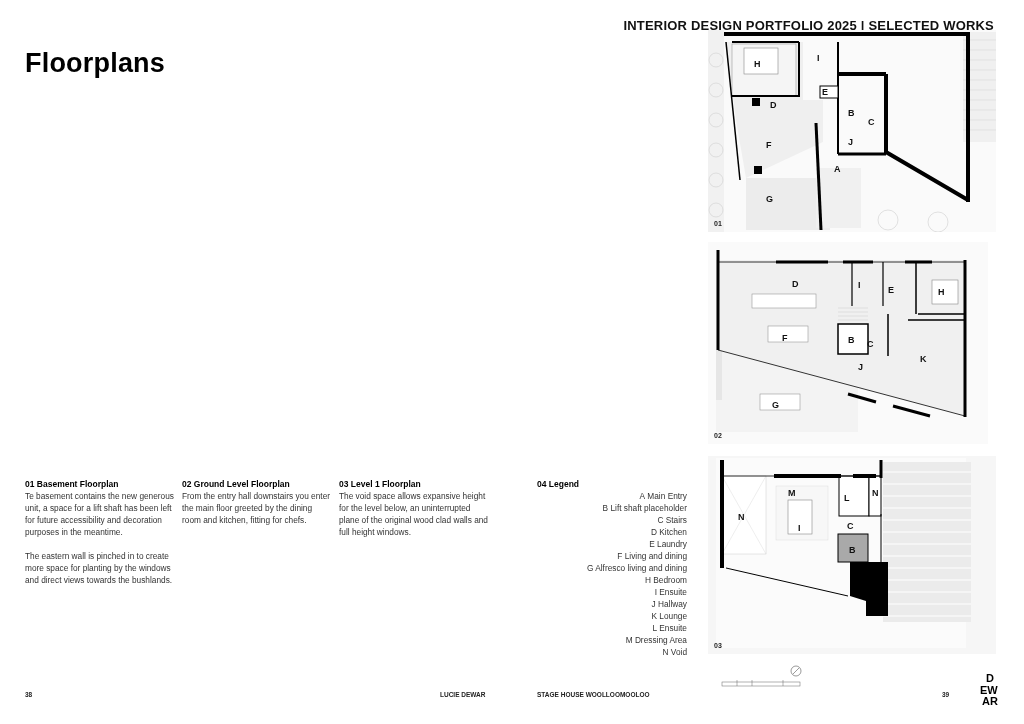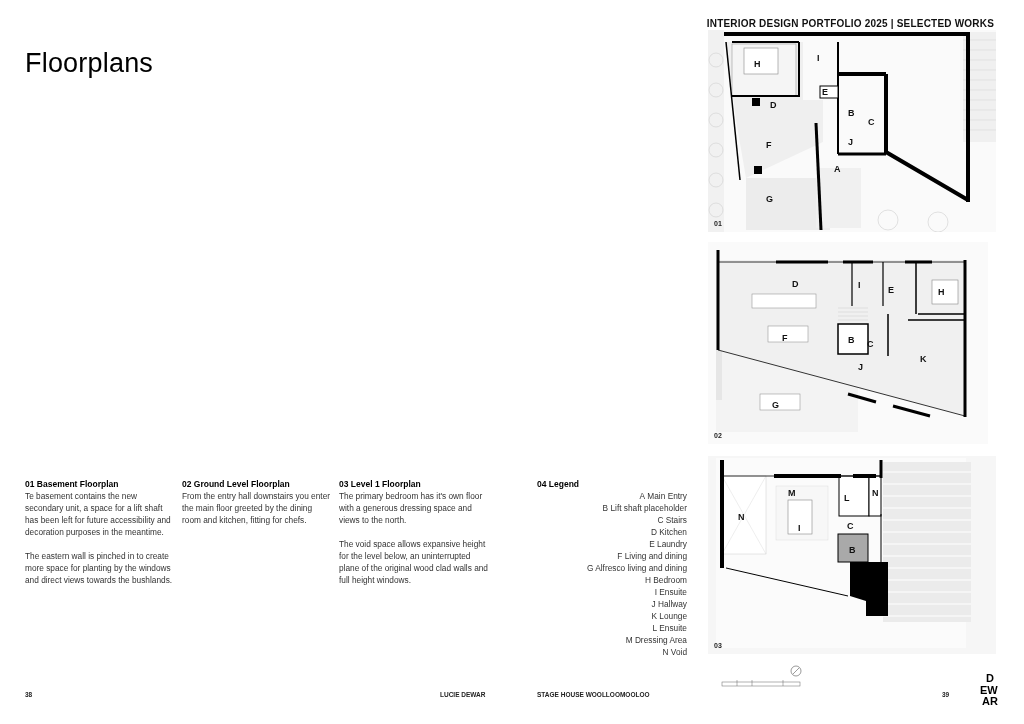--- a/index.html
+++ b/index.html
@@ -1,20 +1,20 @@
 <!DOCTYPE html>
 <html><head>
 <meta charset="utf-8">
 <style>
   * { box-sizing: border-box; margin: 0; padding: 0; }
   html, body { width: 1024px; height: 724px; background: #ffffff; overflow: hidden; }
   body { position: relative; font-family: "Liberation Sans", sans-serif; color: #222; }
 
-  .page-title { position: absolute; left: 25px; top: 48px; font-size: 27px; font-weight: normal; color: #000; letter-spacing: 0.2px; text-align: center; }
-  .header-caption { position: absolute; right: 30px; top: 18px; font-size: 10px; font-weight: bold; color: #111; letter-spacing: 0.2px; }
+  .page-title { position: absolute; left: 25px; top: 48px; font-size: 27px; font-weight: bold; color: #000; letter-spacing: 0.2px; text-align: center; }
+  .header-caption { position: absolute; right: 30px; top: 18px; font-size: 13px; font-weight: bold; color: #111; letter-spacing: 0.2px; }
 
   .col { position: absolute; top: 479px; font-size: 8.3px; line-height: 12px; color: #333; }
   .col h3 { font-size: 8.5px; font-weight: bold; color: #000; margin-bottom: 0; line-height: 11px; }
   .col p { margin-bottom: 12px; }
   .col1 { left: 25px; width: 150px; }
   .col2 { left: 182px; width: 150px; }
   .col3 { left: 339px; width: 150px; }
   .col4 { left: 537px; width: 150px; }
   .legend-list { list-style: none; text-align: right; }
   .legend-list li { line-height: 12px; }
@@ -30,30 +30,29 @@
   .scale { position: absolute; left: 720px; top: 665px; width: 82px; height: 30px; }
 </style>
 </head>
 <body>
 
 <div class="header-caption">INTERIOR DESIGN PORTFOLIO 2025 | SELECTED WORKS</div>
 <h1 class="page-title">Floorplans</h1>
 
 <div class="col col1">
   <h3>01  Basement Floorplan</h3>
-  <p>Te basement contains the new secondary unit, a space for a lift shaft has been left for future accessibility and decoration purposes in the meantime.</p>
+  <p>Te basement contains the new generous unit, a space for a lift shaft has been left for future accessibility and decoration purposes in the meantime.</p>
   <p>The eastern wall is pinched in to create more space for planting by the windows and direct views towards the bushlands.</p>
 </div>
 <div class="col col2">
   <h3>02 Ground Level Floorplan</h3>
   <p>From the entry hall downstairs you enter the main floor greeted by the dining room and kitchen, fitting for chefs.</p>
 </div>
 <div class="col col3">
   <h3>03  Level 1 Floorplan</h3>
-  <p>The primary bedroom has it's own floor with a generous dressing space and views to the north.</p>
   <p>The void space allows expansive height  for the level below, an uninterrupted plane of the original wood clad walls and full height windows.</p>
 </div>
 <div class="col col4">
   <h3>04  Legend</h3>
   <ul class="legend-list">
     <li><span class="key">A</span> <span>Main Entry</span></li>
     <li><span class="key">B</span> <span>Lift shaft placeholder</span></li>
     <li><span class="key">C</span> <span>Stairs</span></li>
     <li><span class="key">D</span> <span>Kitchen</span></li>
     <li><span class="key">E</span> <span>Laundry</span></li>

